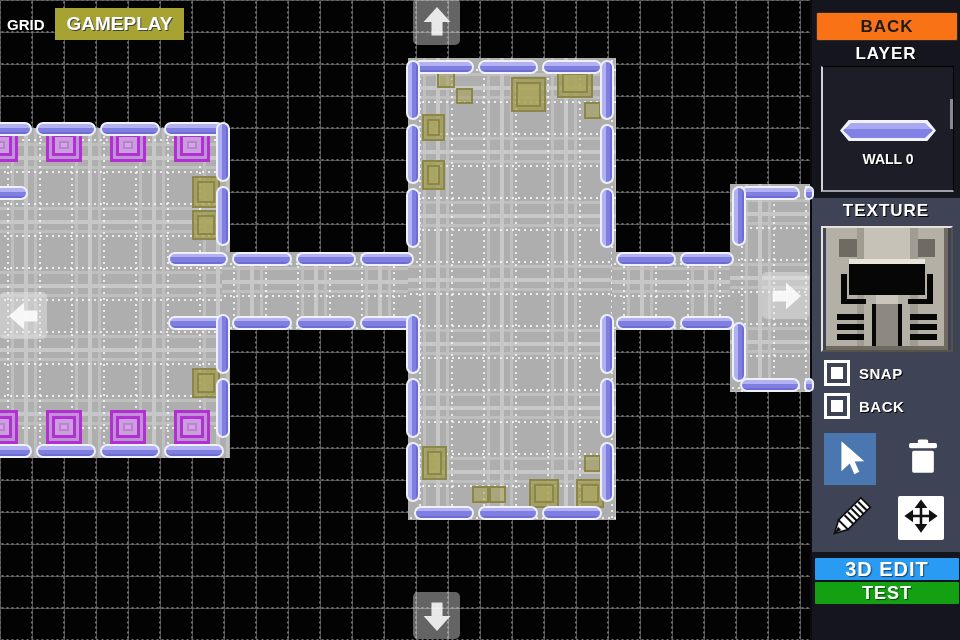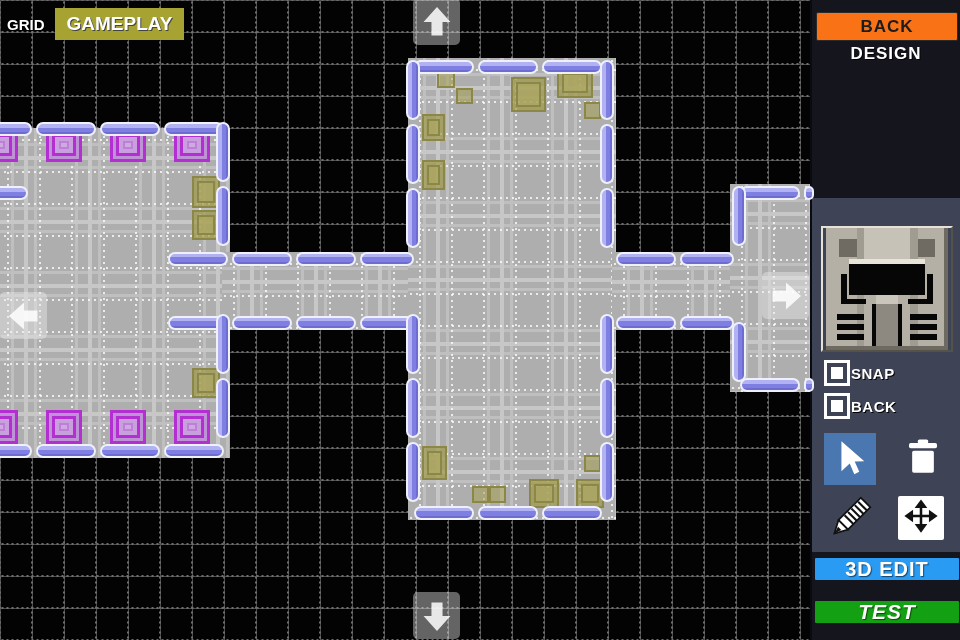--- a/index.html
+++ b/index.html
@@ -74,37 +74,37 @@
   #wall-sprite i{position:absolute;inset:3px;display:block;
                clip-path:polygon(0 50%,9% 0,91% 0,100% 50%,91% 100%,9% 100%);
                background:linear-gradient(180deg,#a9a9f0 0 40%,#8282e6 40%);}
   #wall-sprite-label{position:absolute;left:0;top:84px;width:100%;text-align:center;color:#fff;
                font-size:14px;text-shadow:1px 1px 0 #000;}
   #texture-box{position:absolute;left:9px;top:226px;width:132px;height:126px;
                border-top:2px solid #e6e2d8;border-left:2px solid #e6e2d8;
                border-right:2px solid #55524a;border-bottom:2px solid #55524a;box-sizing:border-box;}
   #texture-box svg{display:block;width:100%;height:100%;}
 
-  .chk-row{position:absolute;left:12px;display:flex;align-items:center;gap:1px;}
+  .chk-row{position:absolute;left:12px;display:flex;align-items:center;gap:9px;}
   .chk{width:26px;height:26px;border:3px solid #fff;box-sizing:border-box;position:relative;background:transparent;}
   .chk.checked::after{content:"";position:absolute;inset:4px;background:#fff;}
   .chk-label{color:#fff;font-size:15px;letter-spacing:.5px;text-shadow:1px 1px 0 #000;}
 
   .toolbtn{position:absolute;display:flex;align-items:center;justify-content:center;}
   #tool-select{left:12px;top:433px;width:52px;height:52px;}
   #tool-delete{left:88px;top:435px;width:46px;height:46px;}
   #tool-draw{left:14px;top:496px;width:48px;height:48px;}
   #tool-move{left:86px;top:496px;width:46px;height:44px;background:#fff;border-radius:2px;}
 
   #sb-bottom{position:absolute;left:0;top:552px;width:100%;height:88px;background:#15151e;}
   .big-btn{position:absolute;left:3px;width:144px;height:22px;display:flex;align-items:center;
            justify-content:center;color:#fff;text-shadow:1px 1px 1px rgba(0,0,0,.55);
            letter-spacing:1px;border-radius:1px;}
   #btn-3d{top:6px;font-size:20px;}
-  #btn-test{top:49px;font-size:21px;font-style:italic;}
+  #btn-test{top:30px;font-size:18px;}
 </style>
 </head>
 <body>
 
 <div id="stage">
 
   <div id="canvas">
     <div id="map-layer">
         <div class="floor" style="left: -4px; top: 128px; width: 234px; height: 330px;"></div>
         <div class="floor" style="left: 222px; top: 252px; width: 196px; height: 78px;"></div>
@@ -219,23 +219,31 @@
         <svg width="38" height="38" viewBox="0 0 48 48">
             <polygon points="43,24 24,41 24,31 7,31 7,17 24,17 24,7" fill="rgba(255,255,255,.85)"></polygon>
           </svg>
       </span>
     </div>
   </div>
 
   <div id="sidebar">
     <div id="sb-top">
       <div id="back-btn">BACK</div>
-      <div class="sb-title" style="top:44px;">DESIGN</div>
-    </div>
-
+      <div class="sb-title" style="top:44px;">LAYER</div>
+      <div id="object-box">
+        <div id="wall-sprite">
+            <i></i>
+          </div>
+        <div id="wall-sprite-label">WALL 0</div>
+        <div id="object-scroll"></div>
+      </div>
+    </div>
+
+    <div class="sb-title" style="top:201px;">TEXTURE</div>
     <div id="texture-box">
       <svg viewBox="0 0 32 32" shape-rendering="crispEdges">
         <rect width="32" height="32" fill="#b5b0a6"></rect>
         <rect x="8" y="0" width="2" height="32" fill="#a19c92"></rect>
         <rect x="22" y="0" width="2" height="32" fill="#a19c92"></rect>
         <rect x="10" y="0" width="12" height="8" fill="#c6c2b8"></rect>
         <rect x="3.5" y="3" width="4.5" height="4.5" fill="#6f6b63"></rect>
         <rect x="24" y="3" width="4.5" height="4.5" fill="#6f6b63"></rect>
         <rect x="6" y="8" width="20" height="1.5" fill="#e8e4da"></rect>
         <rect x="6" y="9.5" width="20" height="8" fill="#060606"></rect>

